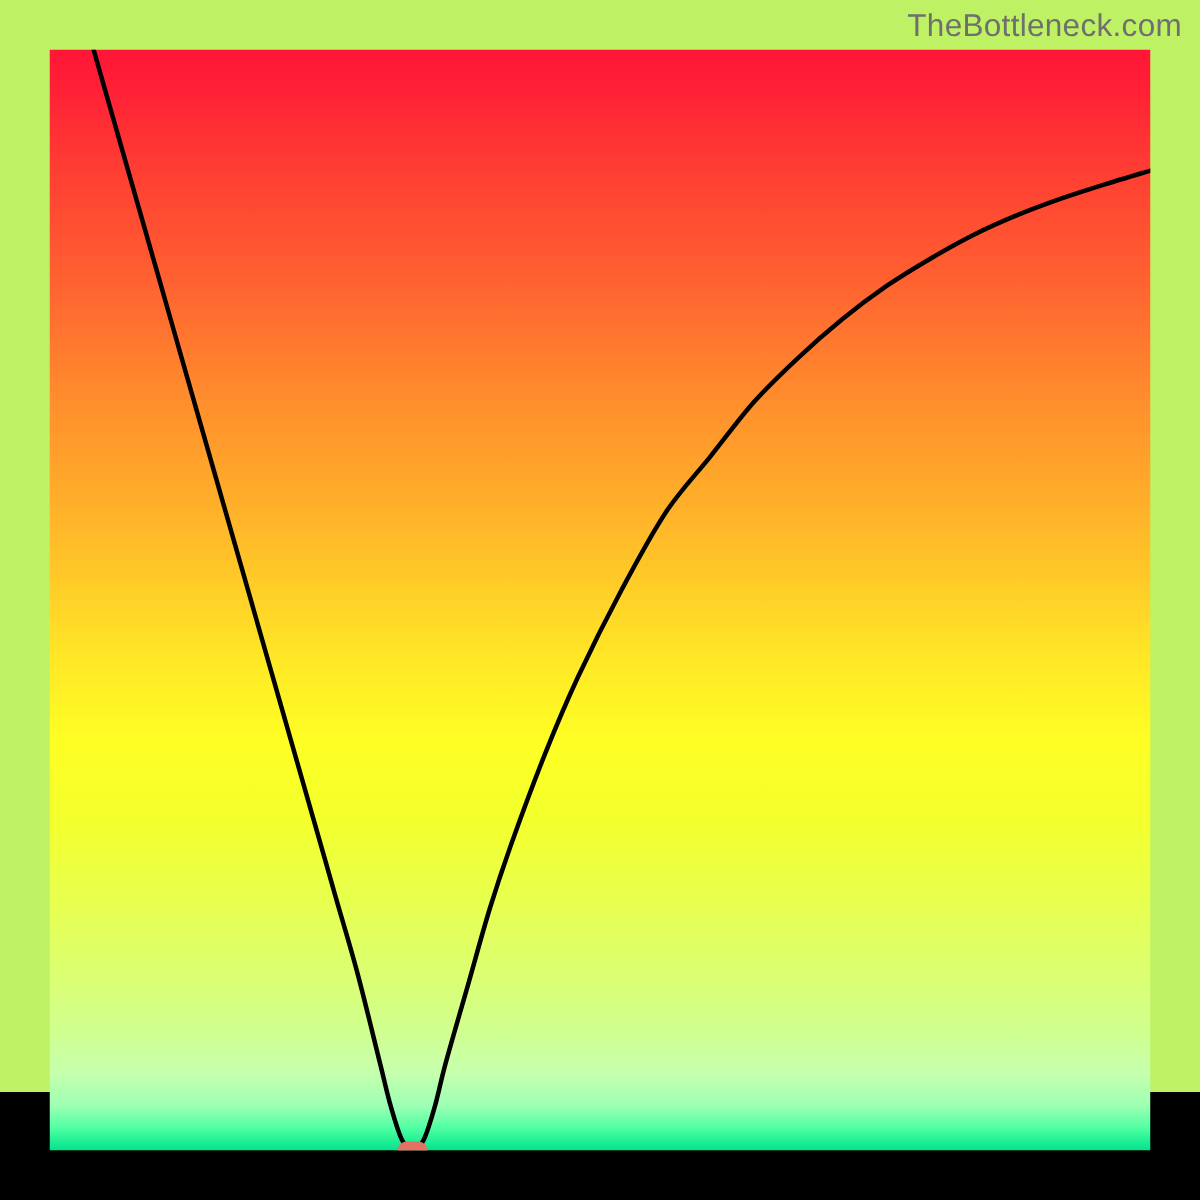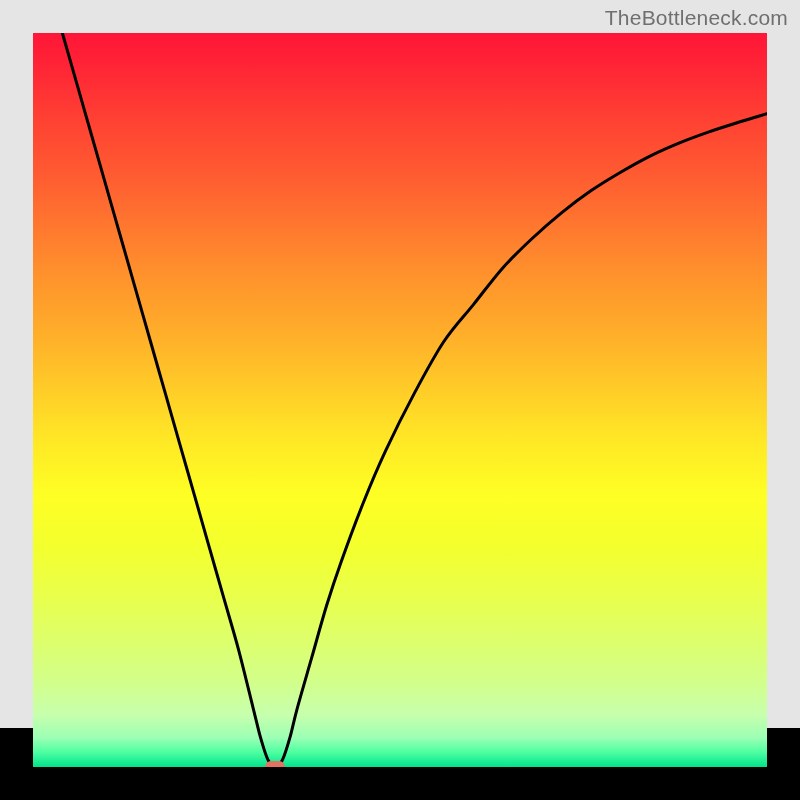--- a/index.html
+++ b/index.html
@@ -10,21 +10,21 @@
     background: #000;
     overflow: hidden;
     font-family: Arial, Helvetica, sans-serif;
   }
   .frame {
     position: absolute;
     left: 0;
     top: 0;
     width: 800px;
     height: 728px;
-    background: #e5e5e5;
+    background: #bef264;
     text-align: right;
   }
   .plot-area {
     position: absolute;
     left: 33px;
     top: 33px;
     width: 734px;
     height: 734px;
     overflow: hidden;
   }

